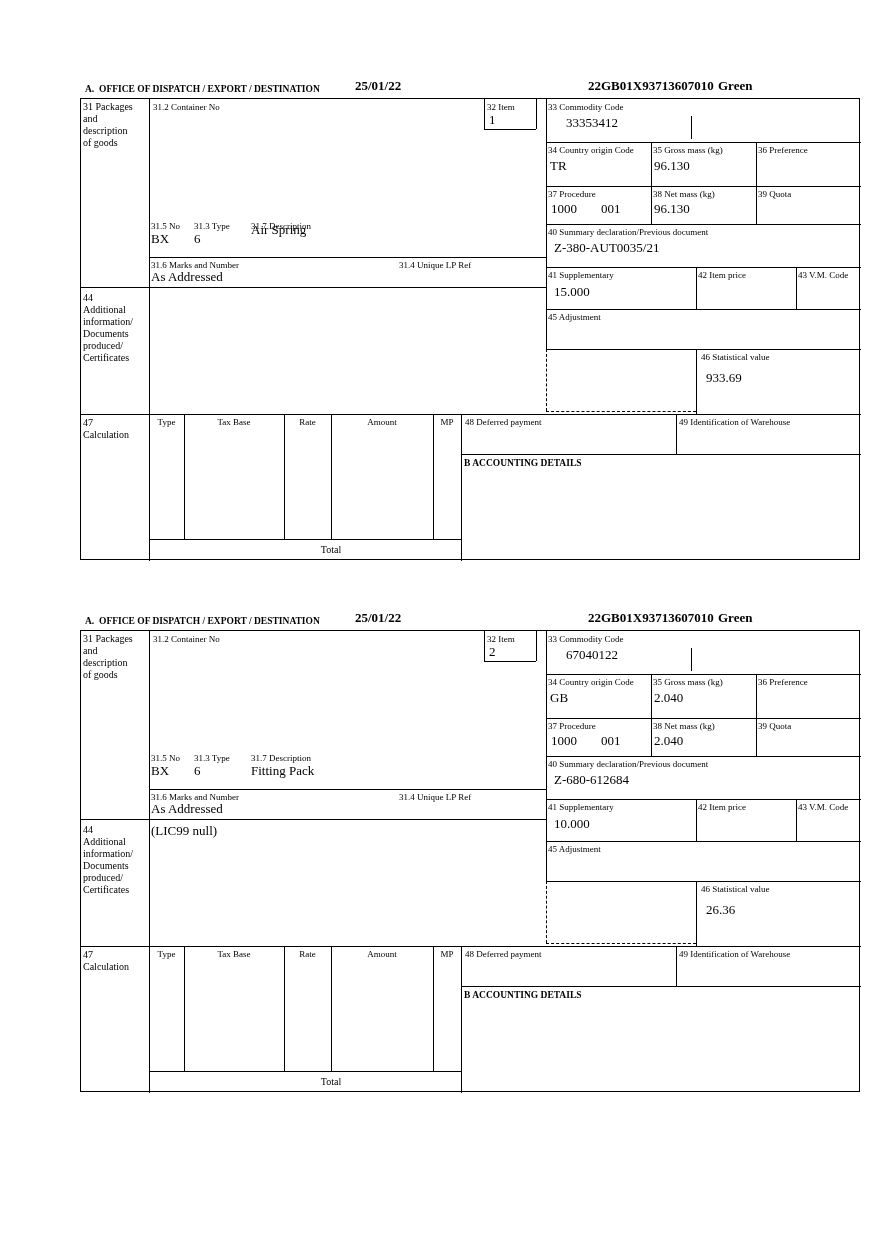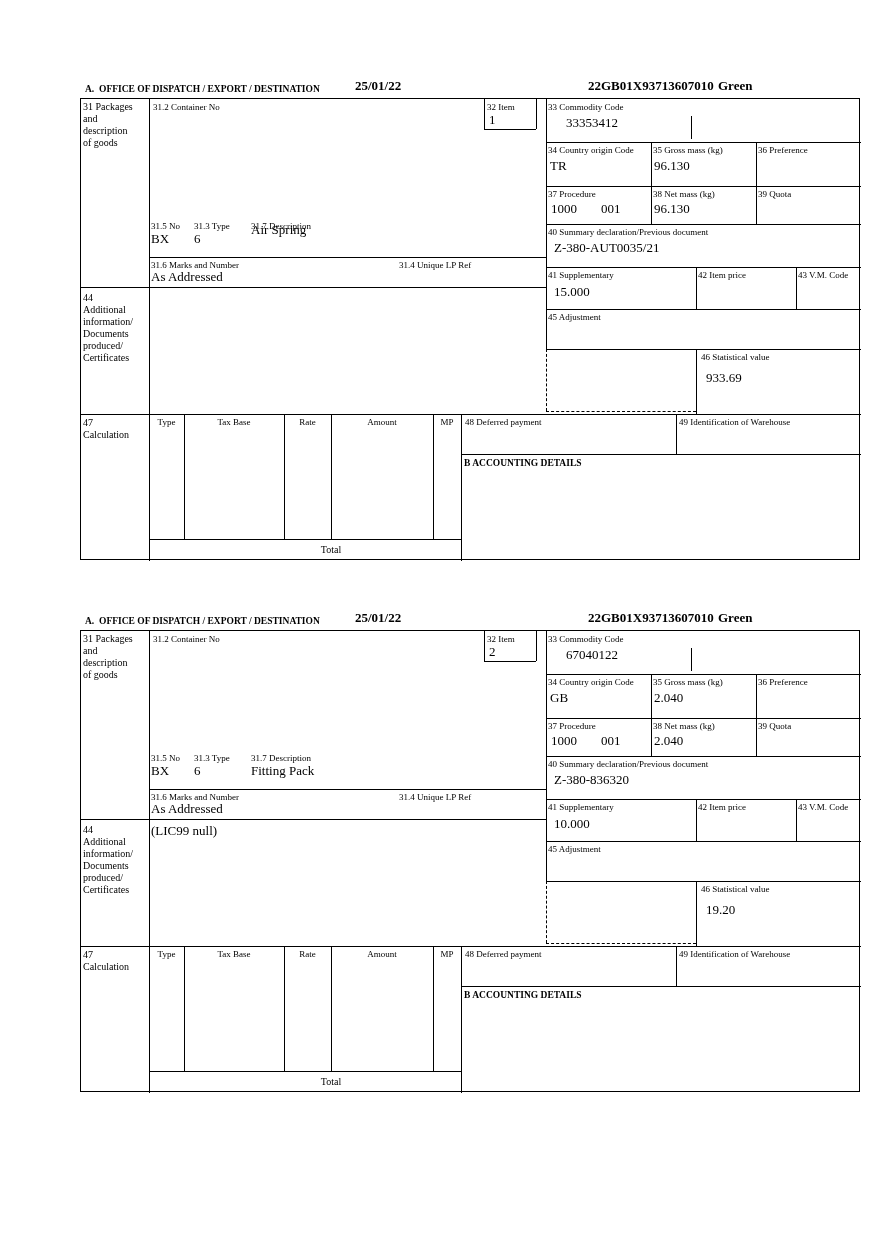--- a/index.html
+++ b/index.html
@@ -214,28 +214,28 @@
       <div class="lbl" style="left:677px;top:46px">36 Preference</div>
       <div class="val" style="left:469px;top:60px">GB</div>
       <div class="val" style="left:573px;top:60px">2.040</div>
       <div class="lbl" style="left:467px;top:90px">37 Procedure</div>
       <div class="lbl" style="left:572px;top:90px">38 Net mass (kg)</div>
       <div class="lbl" style="left:677px;top:90px">39 Quota</div>
       <div class="val" style="left:470px;top:103px">1000</div>
       <div class="val" style="left:520px;top:103px">001</div>
       <div class="val" style="left:573px;top:103px">2.040</div>
       <div class="lbl" style="left:467px;top:128px">40 Summary declaration/Previous document</div>
-      <div class="val" style="left:473px;top:142px">Z-380-836320</div>
+      <div class="val" style="left:473px;top:142px">Z-680-612684</div>
       <div class="lbl" style="left:467px;top:171px">41 Supplementary</div>
       <div class="lbl" style="left:617px;top:171px">42 Item price</div>
       <div class="lbl" style="left:717px;top:171px">43 V.M. Code</div>
       <div class="val" style="left:473px;top:186px">10.000</div>
       <div class="lbl" style="left:467px;top:213px">45 Adjustment</div>
       <div class="lbl" style="left:620px;top:253px">46 Statistical value</div>
-      <div class="val" style="left:625px;top:272px">19.20</div>
+      <div class="val" style="left:625px;top:272px">26.36</div>
 
       <div class="lbl ctr" style="left:68px;top:318px;width:35px">Type</div>
       <div class="lbl ctr" style="left:103px;top:318px;width:100px">Tax Base</div>
       <div class="lbl ctr" style="left:203px;top:318px;width:47px">Rate</div>
       <div class="lbl ctr" style="left:250px;top:318px;width:102px">Amount</div>
       <div class="lbl ctr" style="left:352px;top:318px;width:28px">MP</div>
       <div class="ctr" style="position:absolute;left:180px;top:445px;width:140px;font-size:10px;line-height:11px">Total</div>
 
       <div class="lbl" style="left:384px;top:318px">48 Deferred payment</div>
       <div class="lbl" style="left:598px;top:318px">49 Identification of Warehouse</div>

